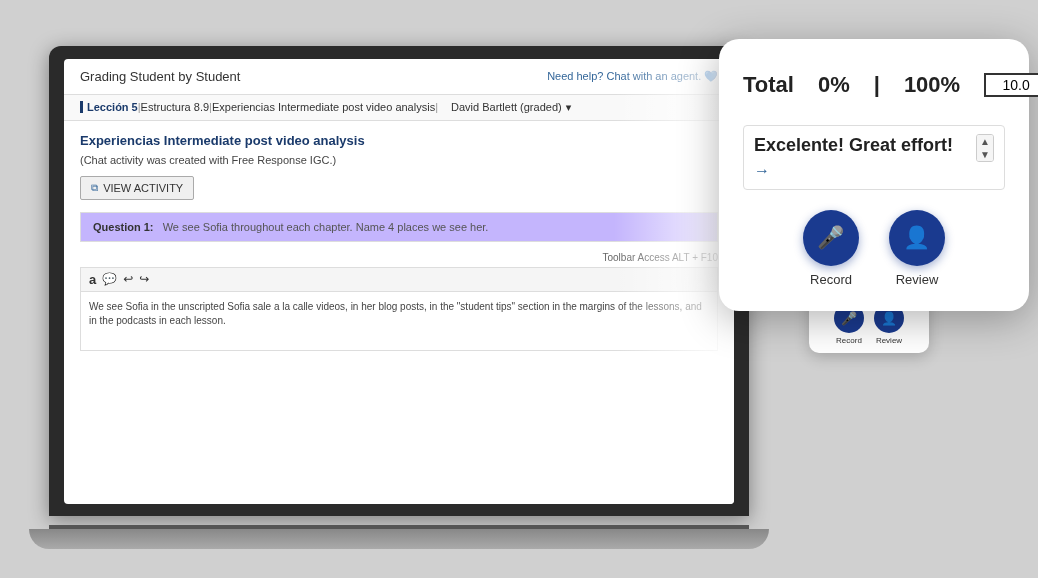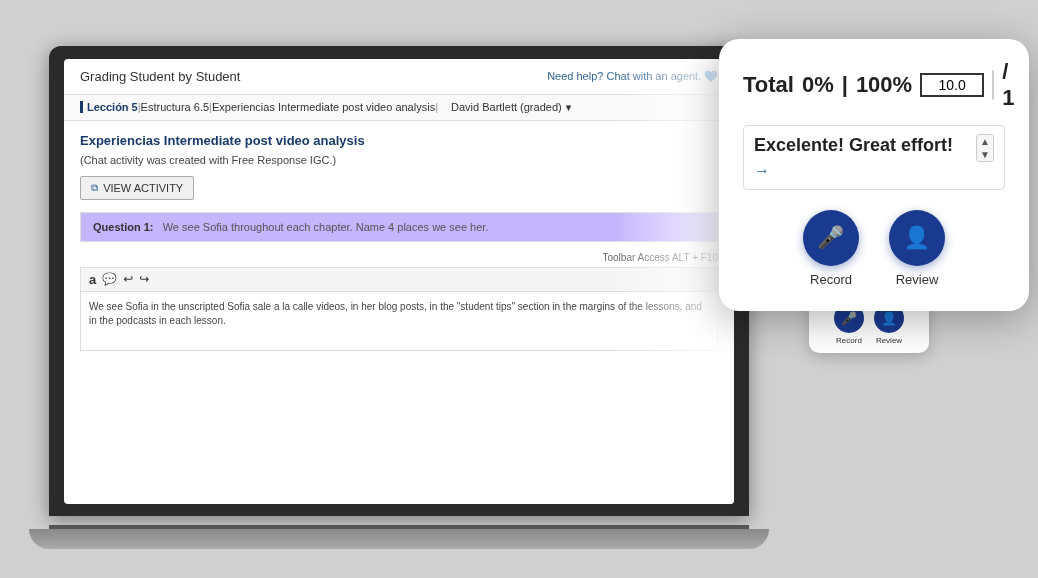--- a/index.html
+++ b/index.html
@@ -229,21 +229,21 @@
       background: #fff;
       border-radius: 20px;
       box-shadow: 0 8px 40px rgba(0,0,0,0.3);
       padding: 20px 24px 24px;
       z-index: 10;
     }
 
     .popup-score-row {
       display: flex;
       align-items: center;
-      gap: 8px;
+      gap: 24px;
       font-size: 22px;
       font-weight: 600;
       color: #222;
       margin-bottom: 14px;
     }
 
     .popup-score-row .score-input {
       border: 2px solid #333;
       padding: 2px 6px;
       font-size: 14px;
@@ -416,21 +416,21 @@
       <div class="laptop-screen">
 
         <div class="screen-header">
           <span class="screen-title">Grading Student by Student</span>
           <span class="help-link">Need help? Chat with an agent. 💙</span>
         </div>
 
         <div class="breadcrumb-bar">
           <span class="leccion">Lección 5</span>
           <span class="sep">|</span>
-          <span class="crumb">Estructura 6.5</span>
+          <span class="crumb">Estructura 8.9</span>
           <span class="sep">|</span>
           <span class="crumb">Experiencias Intermediate post video analysis</span>
           <span class="sep">|</span>
           <span class="student-select">
             <span>David Bartlett (graded)</span>
             <span>▾</span>
           </span>
         </div>
 
         <div class="content-area">

